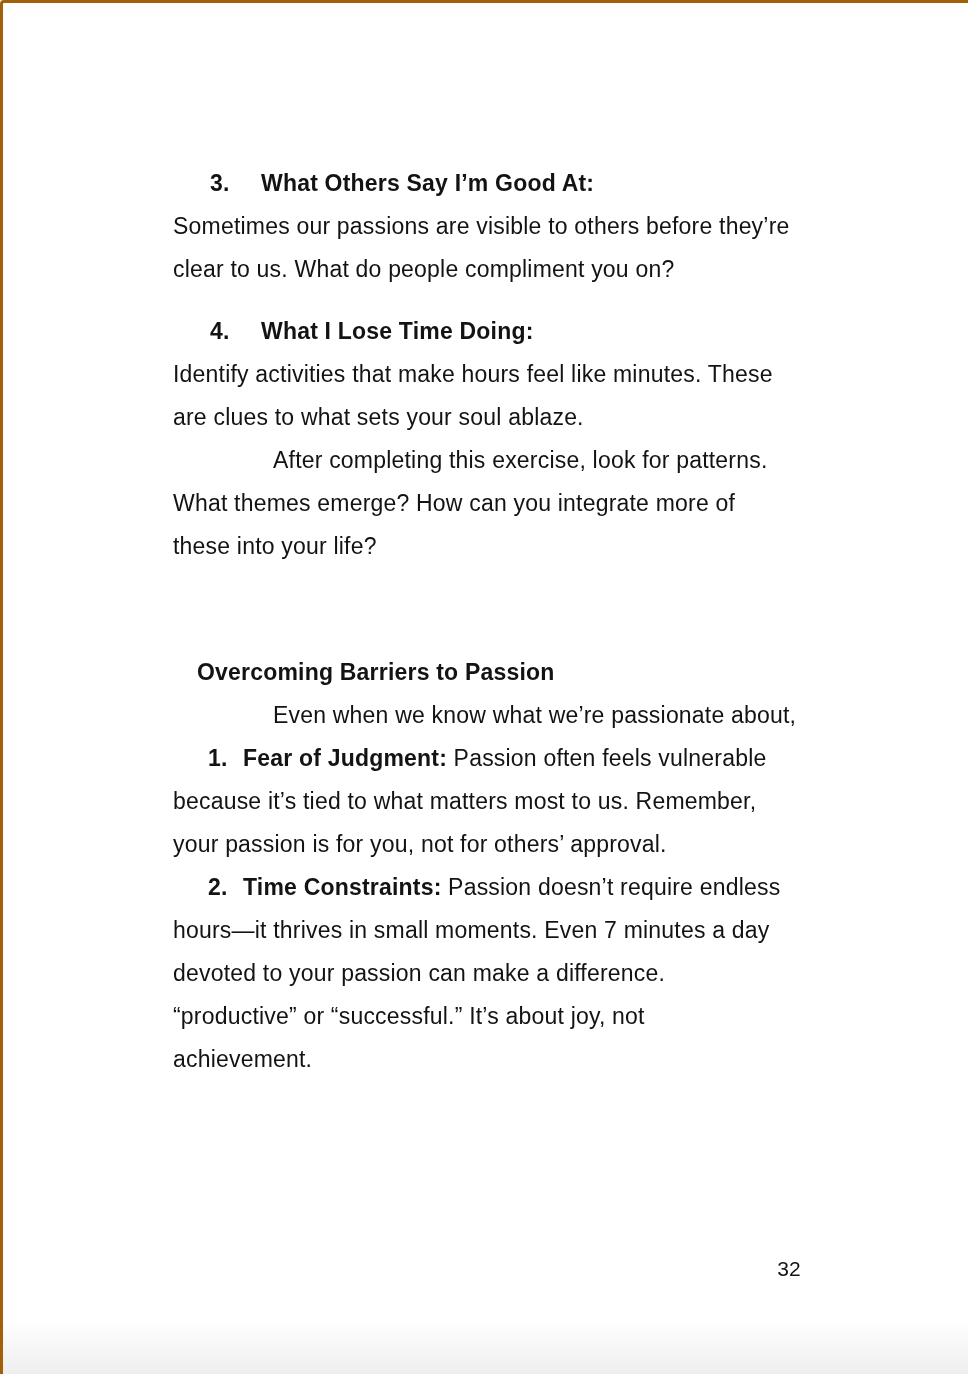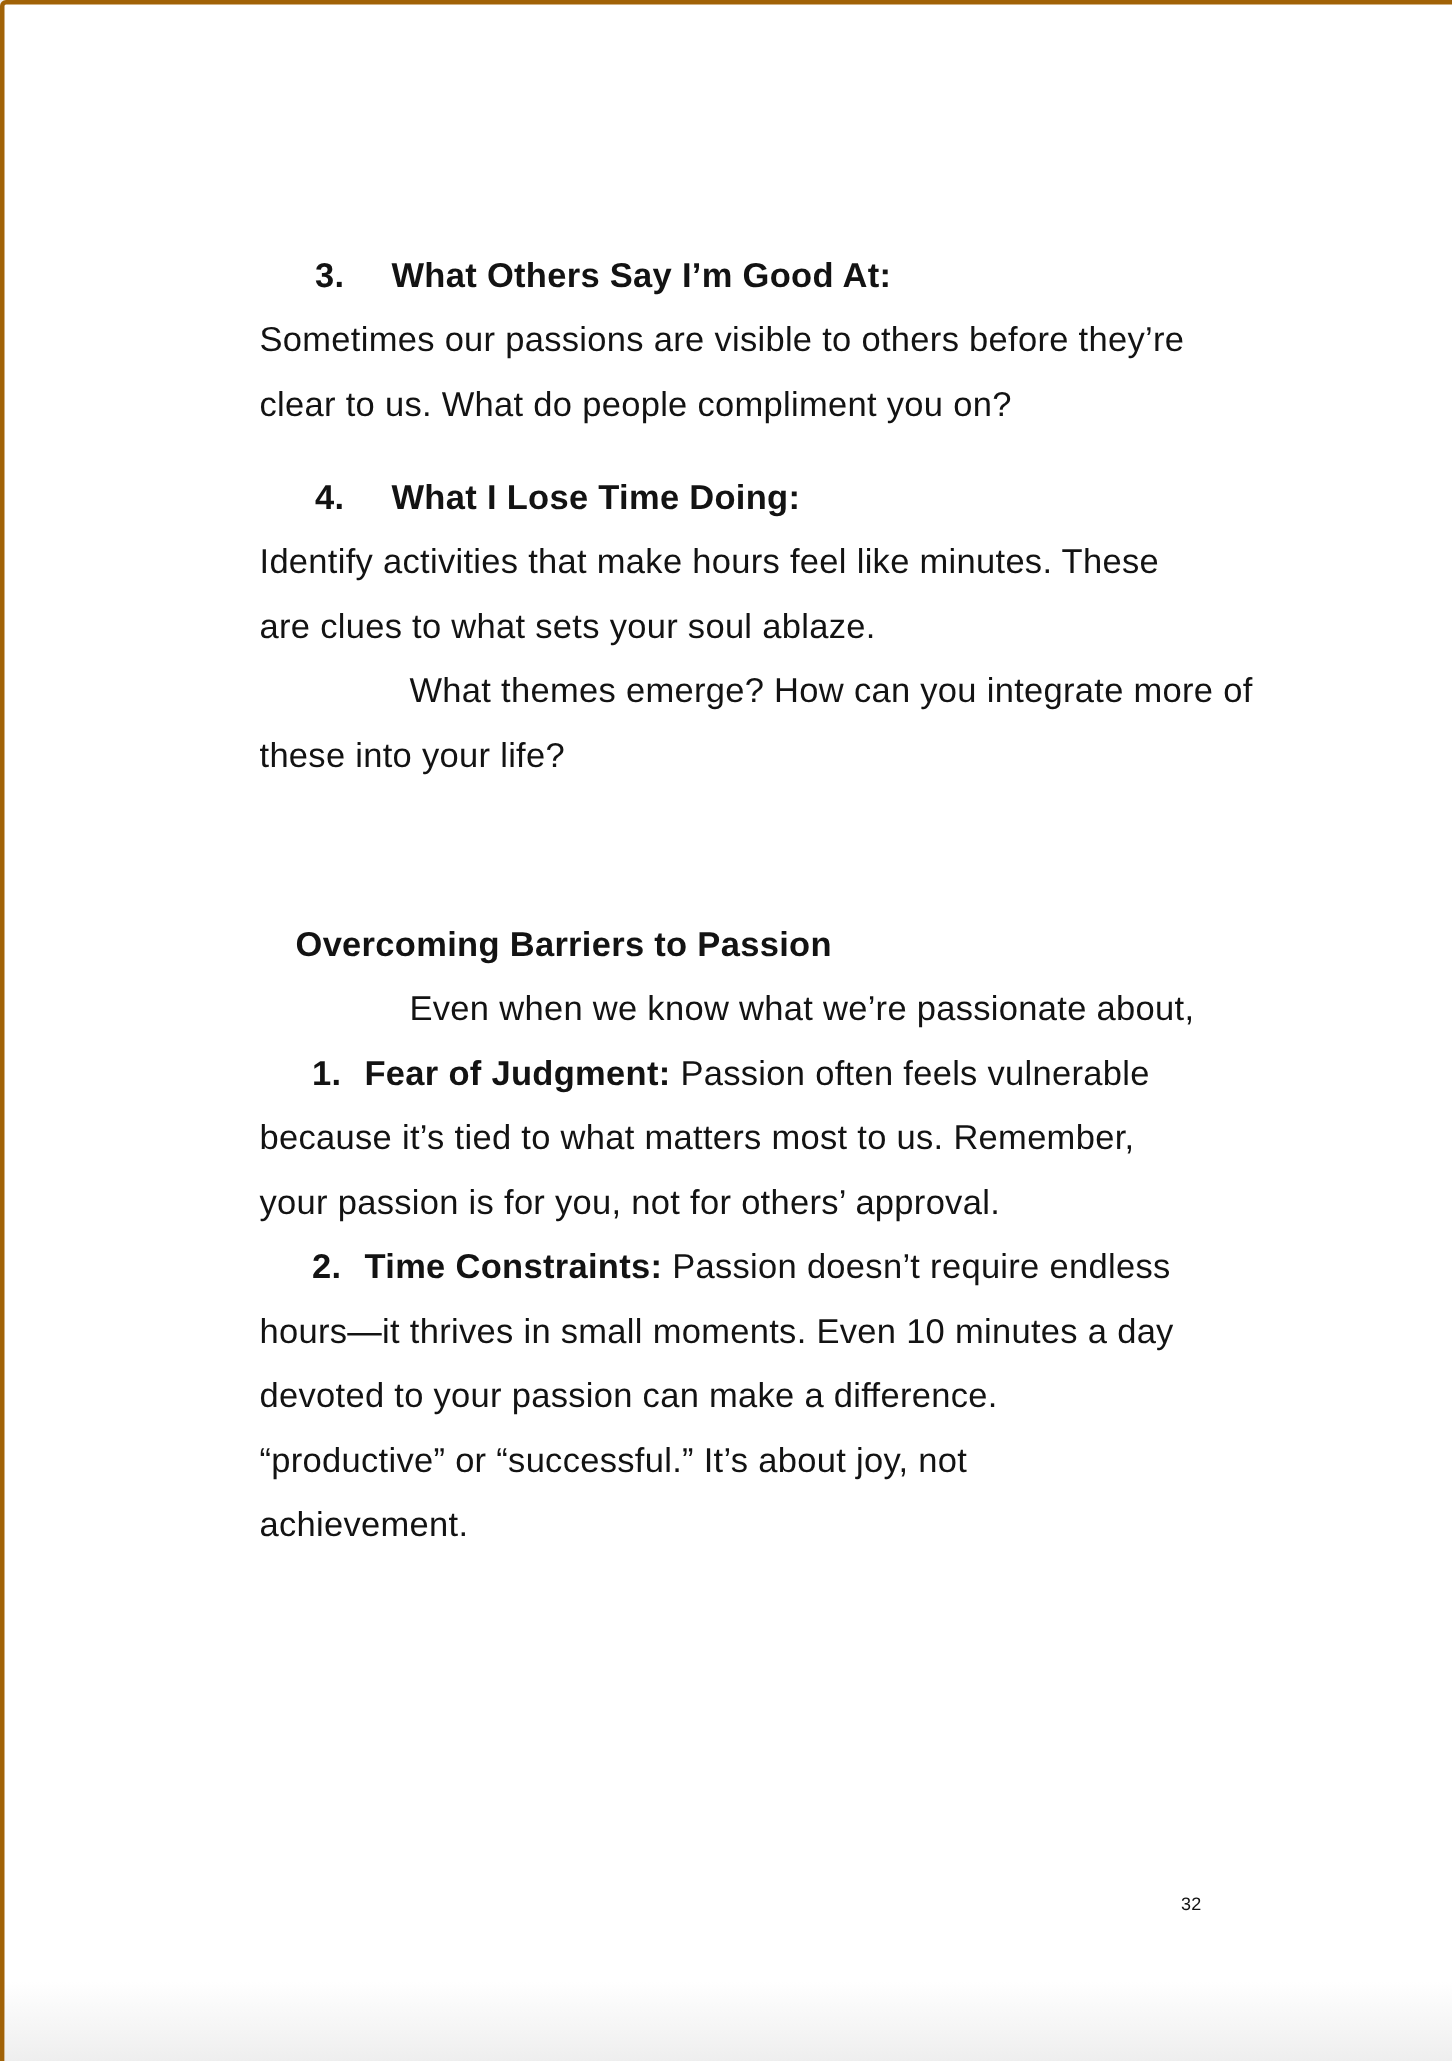--- a/index.html
+++ b/index.html
@@ -73,21 +73,21 @@
     width: 35px;
     font-weight: bold;
   }
   .list-item .lilabel {
     font-weight: bold;
   }
   .page-number {
     position: absolute;
     top: 1254px;
     right: 168px;
-    font-size: 12px;
+    font-size: 21px;
     line-height: 24px;
     letter-spacing: 0.2px;
   }
 </style>
 </head>
 <body>
 
 <div class="page">
   <div class="content">
 
@@ -103,20 +103,21 @@
     <div class="num-heading mt-heading">
       <span class="hnum">4.</span><span>What I Lose Time Doing:</span>
     </div>
 
     <div class="para">
       <div class="line">Identify activities that make hours feel like minutes. These</div>
       <div class="line">are clues to what sets your soul ablaze.</div>
     </div>
 
     <div class="para indent-first">
+      <div class="line">After completing this exercise, look for patterns.</div>
       <div class="line">What themes emerge? How can you integrate more of</div>
       <div class="line">these into your life?</div>
     </div>
 
     <div class="section-heading">Overcoming Barriers to Passion</div>
 
     <div class="para indent-first">
       <div class="line">Even when we know what we’re passionate about,</div>
     </div>
 
@@ -125,21 +126,21 @@
         <span class="linum">1.</span><span class="lilabel">Fear of Judgment:</span><span> Passion often feels vulnerable</span>
       </div>
       <div class="line">because it’s tied to what matters most to us. Remember,</div>
       <div class="line">your passion is for you, not for others’ approval.</div>
     </div>
 
     <div class="list-item">
       <div class="line li-first">
         <span class="linum">2.</span><span class="lilabel">Time Constraints:</span><span> Passion doesn’t require endless</span>
       </div>
-      <div class="line">hours—it thrives in small moments. Even 10 minutes a day</div>
+      <div class="line">hours—it thrives in small moments. Even 7 minutes a day</div>
       <div class="line">devoted to your passion can make a difference.</div>
     </div>
 
     <div class="list-item">
       <div class="line">“productive” or “successful.” It’s about joy, not</div>
       <div class="line">achievement.</div>
     </div>
 
   </div>
 

